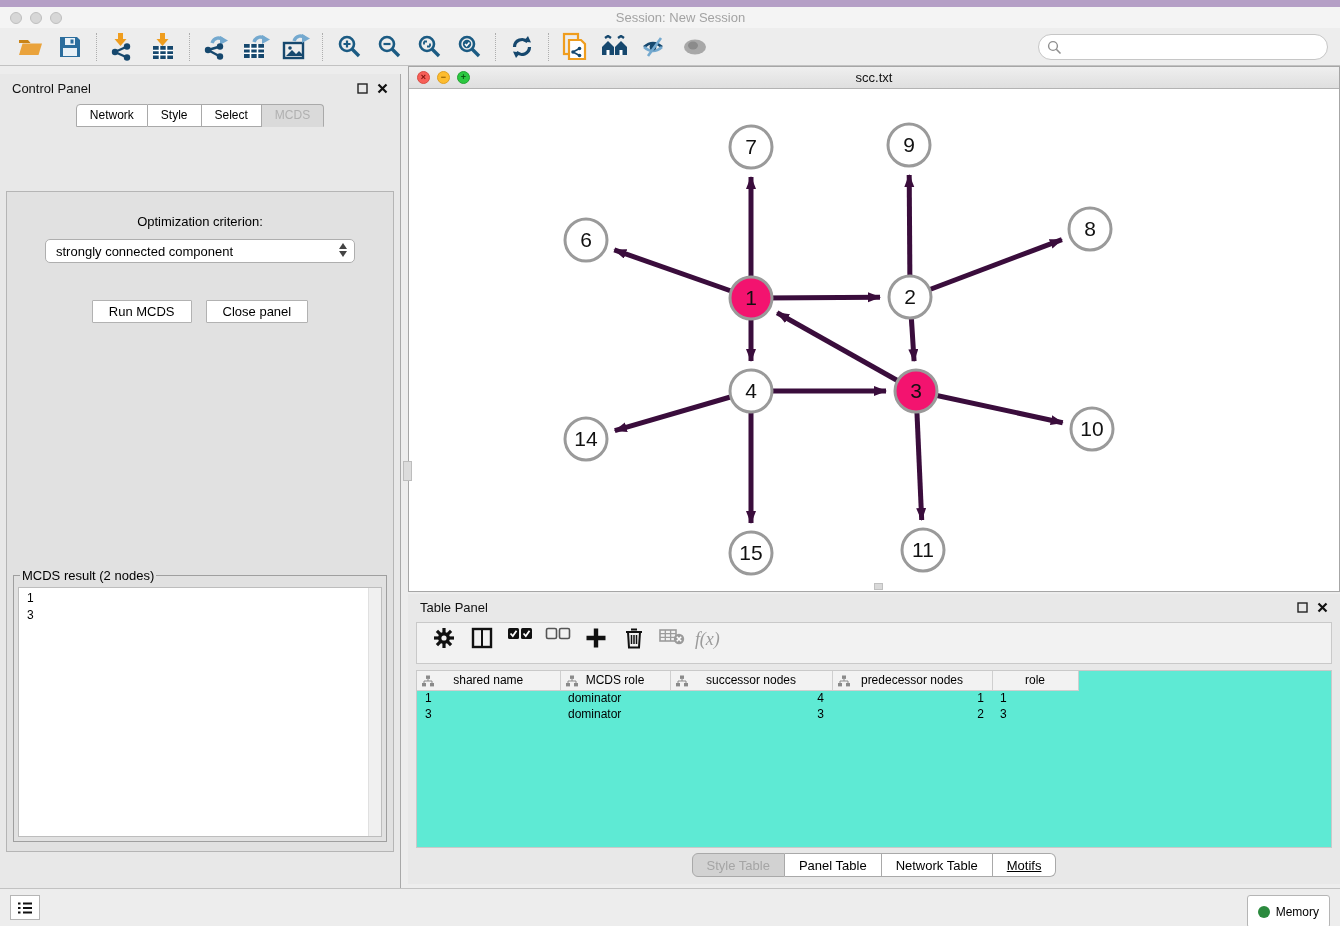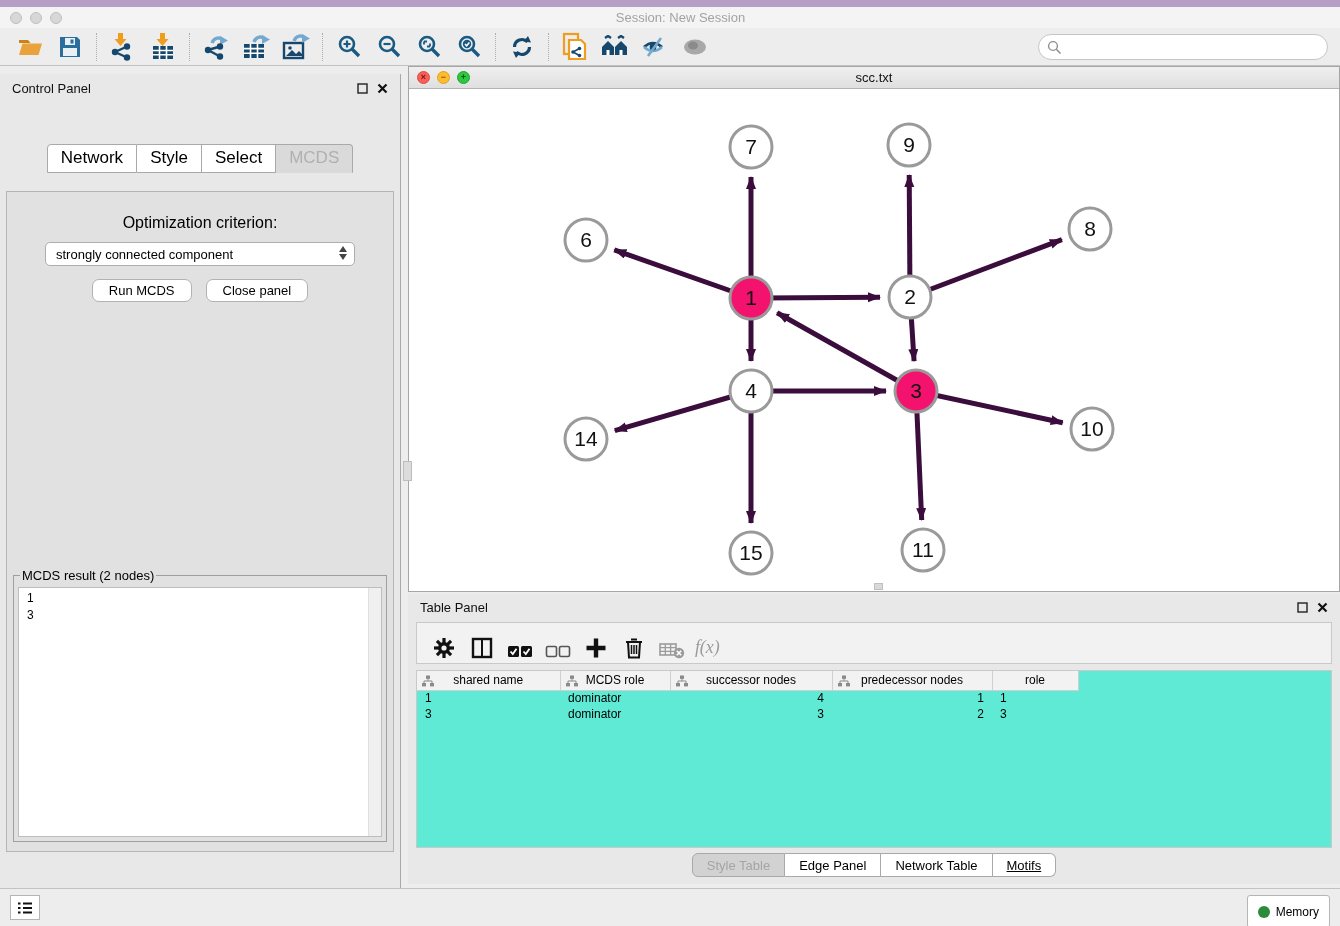--- a/index.html
+++ b/index.html
@@ -18,33 +18,33 @@
   .tb-sep { width:1px; height:28px; margin:0 6px; border-left:1px dotted #aeaeae; }
   .tb-search { position:absolute; right:12px; top:6px; width:290px; height:26px; background:#fff; border:1px solid #c6c6c6; border-radius:13px; display:flex; align-items:center; padding-left:8px; }
   .tb-search input { border:none; outline:none; flex:1; font-size:13px; background:transparent; margin-left:6px; height:20px; }
 
   
   .control-panel { position:absolute; left:0; top:74px; width:401px; height:822px; background:#e8e8e8; border-right:1px solid #a8a8a8; }
   .cp-header { height:28px; display:flex; align-items:center; padding:0 12px; }
   .cp-title { font-size:13px; color:#111; flex:1; }
   .panel-ctrl { display:flex; gap:9px; align-items:center; }
   .cp-tabs { position:relative; z-index:2; display:flex; justify-content:center; margin-top:2px; }
-  .cp-tab { font-size:17px; padding:3px 13px 4px; background:#fff; border:1px solid #a9a9a9; border-left-width:0; cursor:pointer; color:#000;margin-top:40px; }
+  .cp-tab { font-size:12px; padding:3px 13px 4px; background:#fff; border:1px solid #a9a9a9; border-left-width:0; cursor:pointer; color:#000; }
   .cp-tab:first-child { border-left-width:1px; border-top-left-radius:4px; }
   .cp-tab:last-child { border-top-right-radius:4px; }
   .cp-tab.selected { background:#dadada; color:#b0b0b0; border-bottom-color:#dadada; cursor:default; }
   .cp-content { position:absolute; left:6px; right:6px; top:117px; bottom:44px; background:#e1e1e1; border:1px solid #b5b5b5; }
-  .opt-label { text-align:center; font-size:16px; margin-top:22px; color:#000; }
+  .opt-label { text-align:center; font-size:13px; margin-top:22px; color:#000; }
   .select-box { position:relative; margin:10px 38px 0; height:24px; background:#fff; border:1px solid #aeaeae; border-radius:5px; display:flex; align-items:center; padding-left:10px; font-size:13px; cursor:pointer; }
   .select-stepper { position:absolute; right:7px; top:3px; display:flex; flex-direction:column; gap:2px; }
   .select-stepper i { width:0; height:0; border-left:4px solid transparent; border-right:4px solid transparent; display:block; }
   .step-up { border-bottom:6px solid #444; }
   .step-down { border-top:6px solid #444; }
   .cp-buttons { display:flex; justify-content:center; gap:14px; margin-top:13px; }
-  .btn { background:#fff; border:1px solid #b2b2b2; border-radius:7px; font-size:13px; padding:3px 16px; height:23px; cursor:pointer; color:#000; }
+  .btn { background:#fff; border:1px solid #b2b2b2; border-radius:1px; font-size:13px; padding:3px 16px; height:23px; cursor:pointer; color:#000;margin-top:24px; }
   .result-fieldset { position:absolute; left:6px; right:6px; bottom:9px; top:376px; border:1px solid #9f9f9f; background:transparent; padding:4px; }
   .result-fieldset legend { font-size:13px; padding:0 2px; margin-left:2px; color:#000; }
   .result-area { position:relative; width:100%; height:100%; background:#fff; border:1px solid #bdbdbd; padding:2px 8px; overflow:hidden; }
   .result-area .line { font-size:12px; line-height:17px; color:#000; }
   .result-scroll { position:absolute; right:0; top:0; bottom:0; width:13px; background:#f0f0f0; border-left:1px solid #e0e0e0; }
 
   
   .network-window { position:absolute; left:408px; top:66px; width:932px; height:526px; background:#fff; border:1px solid #a6a6a6; }
   .nw-titlebar { height:22px; background:linear-gradient(#efefef,#dfdfdf); border-bottom:1px solid #b3b3b3; position:relative; display:flex; align-items:center; }
   .nw-title { position:absolute; left:0; right:0; text-align:center; font-size:13px; color:#111; }
@@ -55,21 +55,21 @@
   .mac-max { background:#2bc840; border:1px solid #24a233; color:#0a5a12; }
   .nw-canvas { position:relative; width:100%; height:502px; background:#fff; }
   .h-grip { position:absolute; left:50%; bottom:1px; width:9px; height:7px; background:#d9d9d9; border:1px solid #c0c0c0; }
   .v-grip { position:absolute; left:-6px; top:394px; width:9px; height:20px; background:#dcdcdc; border:1px solid #bdbdbd; }
 
   
   .table-panel { position:absolute; left:408px; top:594px; width:932px; height:290px; background:#e8e8e8; }
   .tp-header { height:26px; display:flex; align-items:center; padding:0 12px; }
   .tp-title { font-size:13px; flex:1; color:#111; }
   .tp-toolbar { margin:2px 8px 0; height:42px; background:#f2f2f2; border:1px solid #c9c9c9; display:flex; align-items:center; padding:0 10px; gap:4px; }
-  .tp-tb-btn { width:34px; height:32px; display:flex; align-items:flex-end; justify-content:center; cursor:pointer; }
+  .tp-tb-btn { width:34px; height:32px; display:flex; align-items:flex-start; justify-content:center; cursor:pointer; }
   .tp-table-wrap { position:absolute; left:8px; right:8px; top:76px; bottom:36px; background:#5eead4; border:1px solid #c9c9c9; overflow:hidden; }
   table.data { border-collapse:collapse; table-layout:fixed; }
   .data th { position:relative; background:#f2f2f2; border-right:1px solid #cfcfcf; border-bottom:1px solid #cfcfcf; font-size:12px; font-weight:normal; height:19px; text-align:center; color:#000; }
   .data th .col-icon { position:absolute; left:5px; top:4px; }
   .data td { font-size:12px; height:16px; padding:0 8px; color:#000; white-space:nowrap; }
   .data td.r { text-align:right; }
   .tp-tabs { position:absolute; left:0; right:0; bottom:7px; display:flex; justify-content:center; }
   .tp-tab { font-size:13px; height:24px; display:flex; align-items:center; padding:0 14px; background:#fff; border:1px solid #a9a9a9; border-left-width:0; cursor:pointer; color:#000; }
   .tp-tab:first-child { border-left-width:1px; border-radius:6px 0 0 6px; }
   .tp-tab:last-child { border-radius:0 6px 6px 0;text-decoration:underline; }
@@ -488,21 +488,21 @@
               <td>dominator</td>
               <td class="r">3</td>
               <td class="r">2</td>
               <td>3</td>
             </tr>
           </tbody>
         </table>
     </div>
     <div class="tp-tabs" id="tp-tabs">
         <div class="tp-tab selected">Style Table</div>
-        <div class="tp-tab">Edge Panel</div>
+        <div class="tp-tab">Panel Table</div>
         <div class="tp-tab">Network Table</div>
         <div class="tp-tab">Motifs</div>
       </div>
   </div>
 
   <div class="statusbar">
     <div class="sb-left-btn">
       <svg width="16" height="14" viewBox="0 0 16 14">
           <g stroke="#111" stroke-width="2">
             <path d="M1 2.5 h2.5 M6 2.5 h9"></path>

